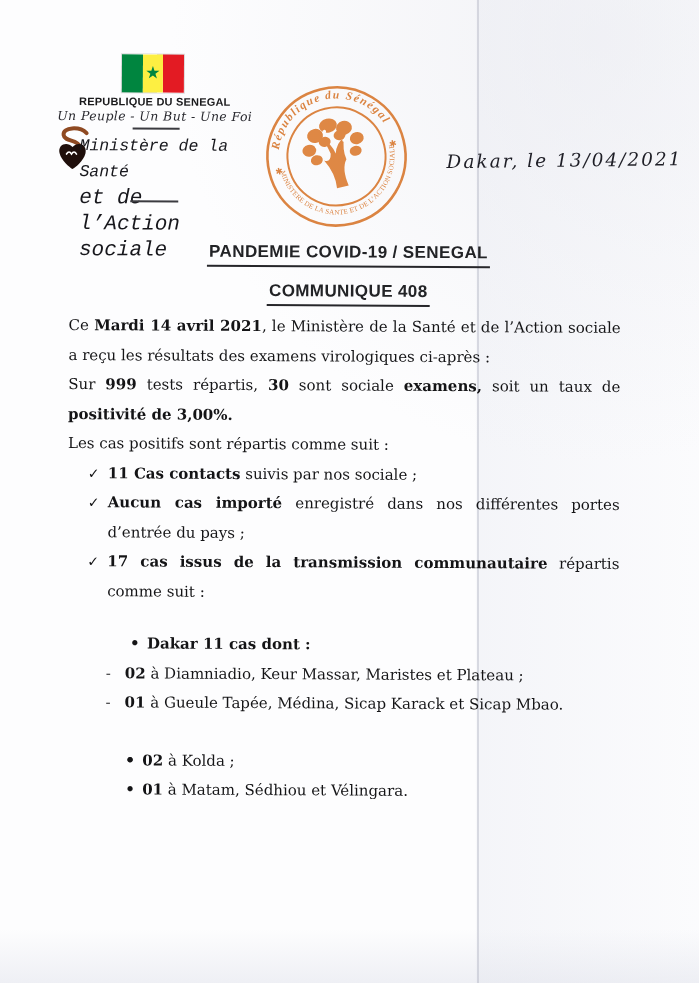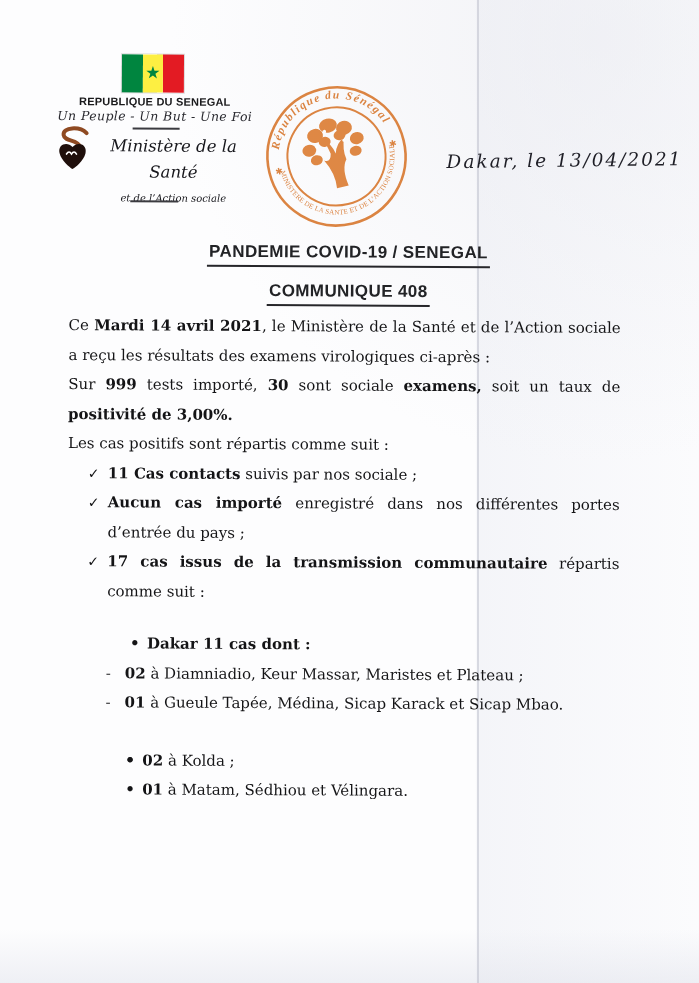--- a/index.html
+++ b/index.html
@@ -19,23 +19,23 @@
   .flag{position:absolute;left:122px;top:54px;width:62px;height:38px;display:flex;box-shadow:0 0 0 1px rgba(120,120,120,.25);}
   .flag>div{flex:1;}
   .fg{background:#00853F}.fy{background:#FDEF42;position:relative}.fr{background:#E31B23}
   .fstar{position:absolute;left:50%;top:50%;transform:translate(-50%,-54%);color:#00853F;font-size:17px;line-height:1;font-family:"DejaVu Sans",sans-serif;}
   .republic{position:absolute;left:55px;top:95px;width:200px;text-align:center;font-family:"Liberation Sans",sans-serif;font-weight:bold;font-size:11px;letter-spacing:.2px;color:#1a1a1c;}
   .motto{position:absolute;left:45px;top:108px;width:220px;text-align:center;font-style:italic;font-size:12.5px;letter-spacing:.4px;color:#2a2a30;}
   .rule{position:absolute;height:2px;background:#3b3b40;}
   .rule1{left:133px;top:127px;width:47px;}
   .rule2{left:131px;top:200px;width:48px;}
   .mlogo{position:absolute;left:50px;top:125px;}
-  .ministry{position:absolute;left:97px;top:133px;width:154px;text-align:center;font-style:italic;color:#17171c;line-height:26px;}
+  .ministry{position:absolute;left:80px;top:133px;width:154px;font-style:italic;color:#17171c;line-height:26px;font-family:Liberation Mono, monospace;}
   .ministry .m1{font-size:16.5px;}
-  .ministry .m2{font-size:10px;}
+  .ministry .m2{font-size:21px;}
   .seal{position:absolute;left:265px;top:83px;transform:rotate(-14deg);opacity:.93;}
   .sealtext{font-family:"Liberation Serif",serif;fill:#d97c35;}
   .dateline{position:absolute;left:447px;top:147px;font-style:italic;font-size:18.5px;letter-spacing:2px;color:#1e1e26;transform:rotate(-1deg);white-space:nowrap;}
 
   
   .heading{position:absolute;left:0;top:241px;width:699px;text-align:center;font-family:"Liberation Sans",sans-serif;font-weight:bold;color:#222326;}
   .heading .u{display:inline-block;font-size:17px;letter-spacing:.4px;border-bottom:2.5px solid #26262a;padding:0 2px 3px 2px;}
   .heading .sub{margin-top:14px;}
 
   
@@ -118,21 +118,21 @@
 
     <div class="dateline">Dakar, le 13/04/2021</div>
 
     <div class="heading">
       <div><span class="u">PANDEMIE COVID-19 / SENEGAL</span></div>
       <div class="sub"><span class="u">COMMUNIQUE 408</span></div>
     </div>
 
     <div class="bodytext">
       <p><span>Ce </span><b>Mardi 14 avril 2021</b><span>, le Ministère de la Santé et de l’Action sociale a reçu les résultats des examens virologiques ci-après :</span></p>
-      <p><span>Sur </span><b>999</b><span> tests importé, </span><b>30</b><span> sont sociale </span><b>examens,</b><span> soit un taux de </span><b>positivité de 3,00%.</b></p>
+      <p><span>Sur </span><b>999</b><span> tests répartis, </span><b>30</b><span> sont sociale </span><b>examens,</b><span> soit un taux de </span><b>positivité de 3,00%.</b></p>
       <p><span>Les cas positifs sont répartis comme suit :</span></p>
 
       <div class="item check"><span class="mk">✓</span><b>11 Cas contacts</b><span> suivis par nos sociale ;</span></div>
       <div class="item check"><span class="mk">✓</span><b>Aucun cas importé</b><span> enregistré dans nos différentes portes d’entrée du pays ;</span></div>
       <div class="item check"><span class="mk">✓</span><b>17 cas issus de la transmission communautaire</b><span> répartis comme suit :</span></div>
 
       <div class="item dkh"><span class="mk">•</span><b>Dakar 11 cas dont :</b></div>
       <div class="item dash"><span class="mk">-</span><b>02</b><span> à Diamniadio, Keur Massar, Maristes et Plateau ;</span></div>
       <div class="item dash"><span class="mk">-</span><b>01</b><span> à Gueule Tapée, Médina, Sicap Karack et Sicap Mbao.</span></div>
 

